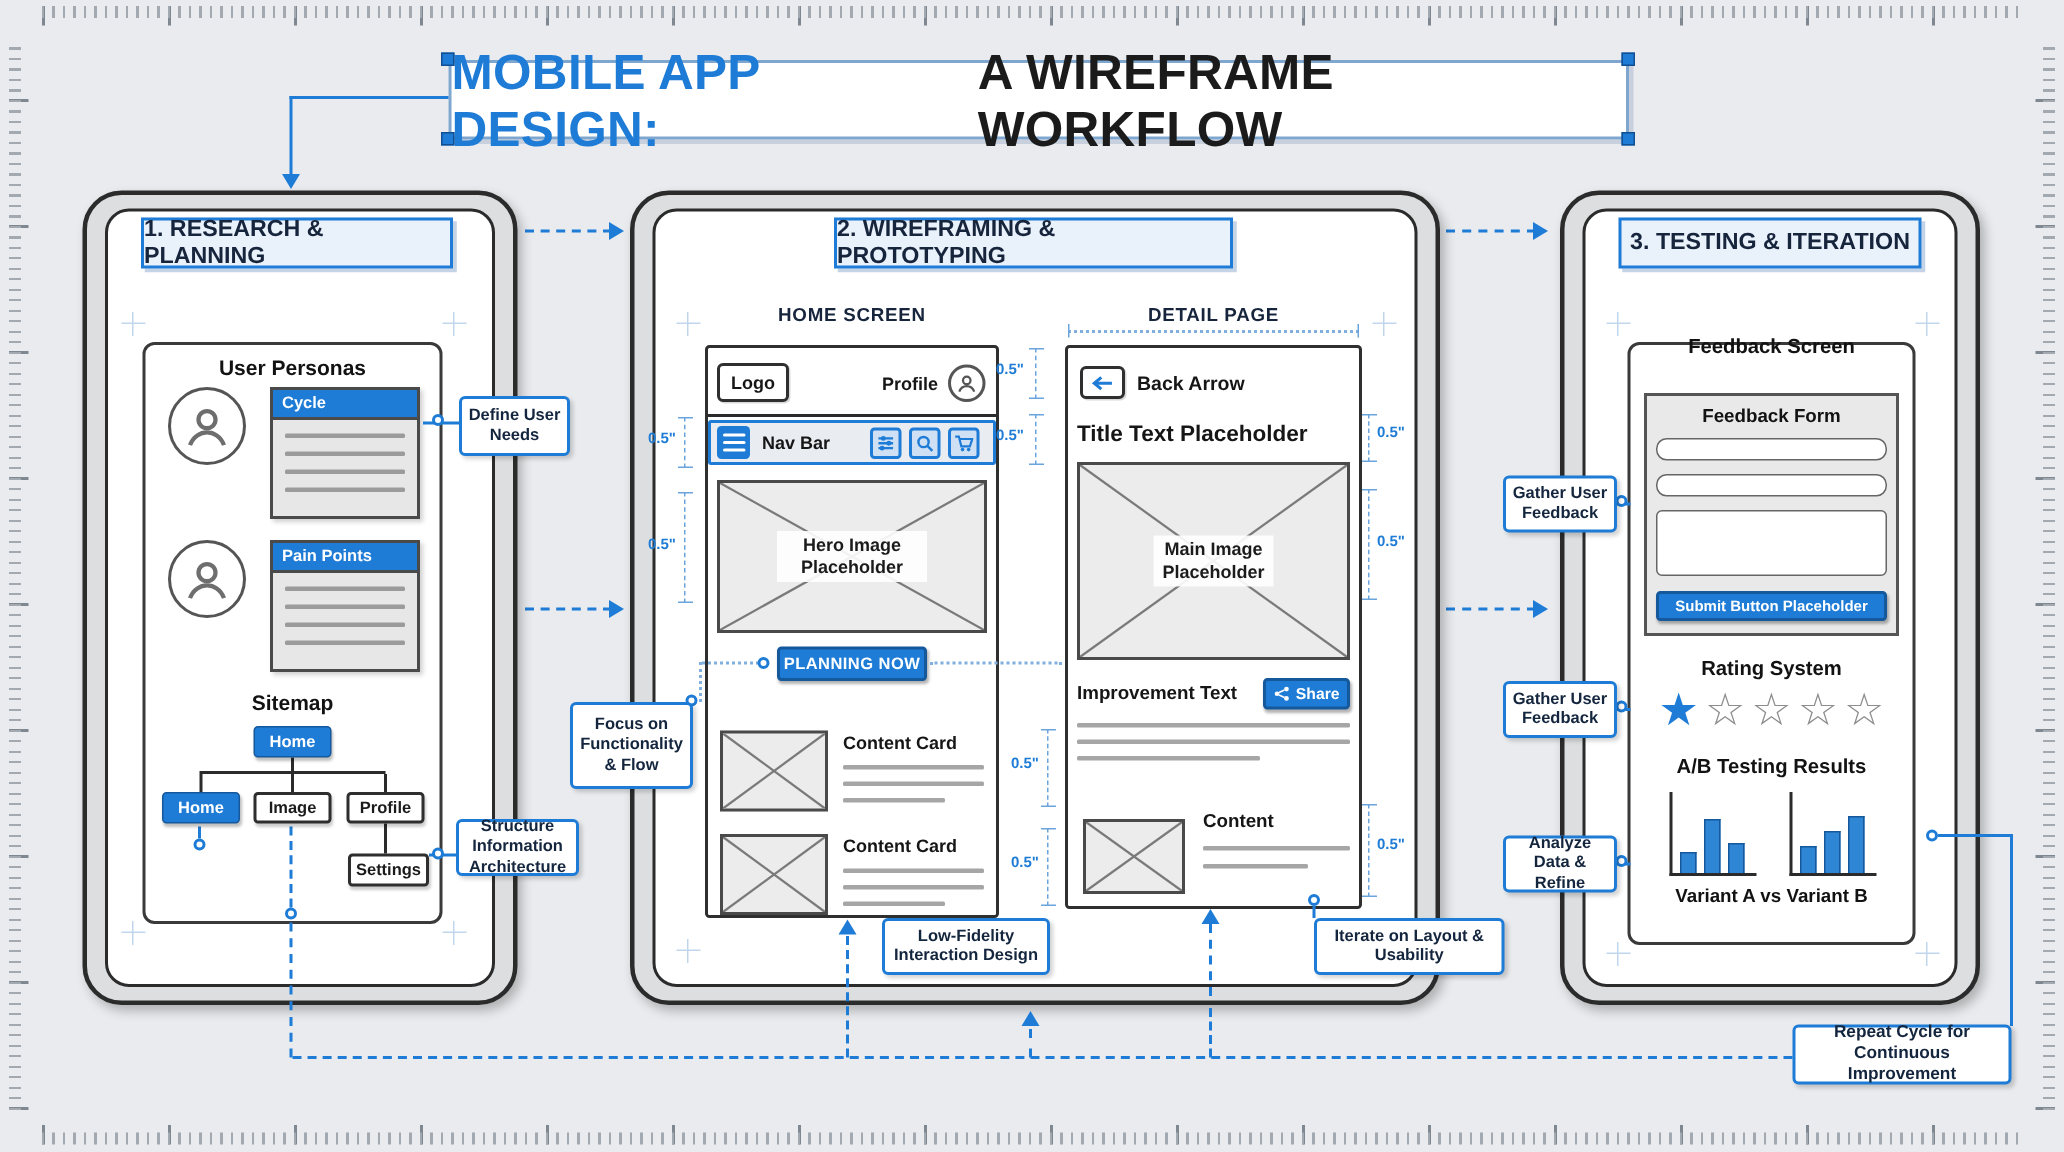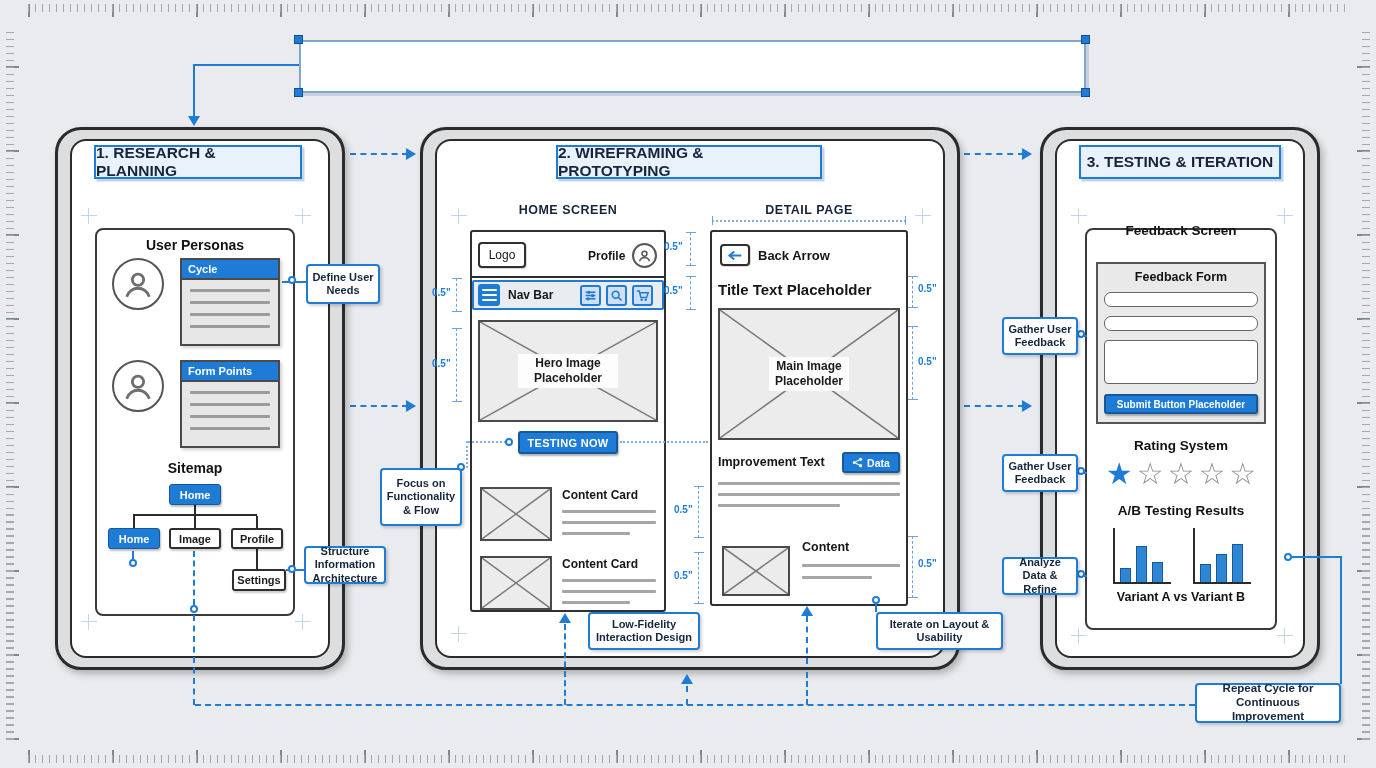--- a/index.html
+++ b/index.html
@@ -70,21 +70,21 @@
   .pcard{position:absolute;border:2px solid #4a4a4a;background:#e7e7e7;box-shadow:2px 2px 3px rgba(0,0,0,.18)}
   .pcard-head{background:#1f7cd6;color:#fff;font-size:11px;font-weight:bold;padding:3px 6px;border-bottom:2px solid #4a4a4a}
   .pcard-line{height:3px;background:#9b9b9b;margin:9px 8px 0;border-radius:1px}
   .sm{position:absolute;font-weight:bold;font-size:11px;display:flex;align-items:center;justify-content:center;border-radius:3px;z-index:4}
   .sm.blue{background:#1e7cd6;color:#fff;border:1.5px solid #15589c;box-shadow:1px 2px 2px rgba(0,0,0,.25)}
   .sm.white{background:#fff;color:#1b1b1b;border:2px solid #2e2e2e;box-shadow:1px 2px 2px rgba(0,0,0,.2)}
 
   
   .wf{position:absolute;background:#fff;border:2px solid #2f2f2f;border-radius:3px}
   .wf-label{position:absolute;font-weight:bold;font-size:12.5px;letter-spacing:.5px;text-align:center;color:#16243c}
-  .box-outline{position:absolute;border:2px solid #2f2f2f;border-radius:4px;background:#fff;display:flex;align-items:center;justify-content:center;font-weight:normal;font-size:12px;box-shadow:1px 1px 0 rgba(0,0,0,.15)}
+  .box-outline{position:absolute;border:2px solid #2f2f2f;border-radius:4px;background:#fff;display:flex;align-items:center;justify-content:center;font-weight:bold;font-size:12px;box-shadow:1px 1px 0 rgba(0,0,0,.15)}
   .navbar{position:absolute;border:2px solid #1e7cd6;background:#e9edf2;border-radius:2px}
   .hamburger{position:absolute;background:#1e7cd6;border-radius:3px;display:flex;flex-direction:column;justify-content:center;gap:3px;padding:4px 3.5px}
   .hamburger i{display:block;height:2.2px;background:#fff;border-radius:1px}
   .nav-ic{position:absolute;width:21px;height:21px;background:#cfe0f5;border:2px solid #1e7cd6;border-radius:3px;display:flex;align-items:center;justify-content:center}
   .nav-ic svg{width:13px;height:13px}
   .xbox{position:absolute;background:#ececec;border:2px solid #4a4a4a;overflow:hidden}
   .xbox svg{position:absolute;inset:0;width:100%;height:100%}
   .ph-label{position:absolute;left:50%;top:50%;transform:translate(-50%,-50%);background:rgba(255,255,255,.9);
     padding:2px 6px;font-weight:bold;font-size:12px;text-align:center;line-height:1.25;color:#1b1b1b;white-space:normal}
   .btn-blue{position:absolute;background:#1e7cd6;border:2px solid #15589c;border-radius:3px;color:#fff;font-weight:bold;
@@ -107,20 +107,22 @@
 <body>
 
 <div>
 
   <div class="ruler-h top"></div>
   <div class="ruler-h bottom"></div>
   <div class="ruler-v left"></div>
   <div class="ruler-v right"></div>
 
   <div class="title-banner">
+    <span class="hl">MOBILE APP DESIGN:</span>
+    <span class="rest">A WIREFRAME WORKFLOW</span>
   </div>
   <div class="handle" style="left:294px;top:35px"></div>
   <div class="handle" style="left:1081px;top:35px"></div>
   <div class="handle" style="left:294px;top:88px"></div>
   <div class="handle" style="left:1081px;top:88px"></div>
   <div class="bline" style="left:193px;top:64px;width:106px;height:2px"></div>
   <div class="bline" style="left:193px;top:64px;width:2px;height:52px"></div>
   <div class="arr down" style="left:188px;top:116px"></div>
 
   <div class="dash-h" style="left:350px;top:153px;width:58px"></div>
@@ -158,21 +160,21 @@
     <div class="pcard-line"></div>
   </div>
 
   <div class="avatar" style="left:112px;top:360px;width:52px;height:52px">
     <svg width="34" height="34" viewBox="0 0 24 24">
         <circle cx="12" cy="9" r="4" fill="none" stroke="#6e6e6e" stroke-width="2"></circle>
         <path d="M4 21c1.5-4.2 5-6 8-6s6.5 1.8 8 6" fill="none" stroke="#6e6e6e" stroke-width="2"></path>
       </svg>
   </div>
   <div class="pcard" style="left:180px;top:360px;width:100px;height:88px">
-    <div class="pcard-head">Form Points</div>
+    <div class="pcard-head">Pain Points</div>
     <div class="pcard-line"></div>
     <div class="pcard-line"></div>
     <div class="pcard-line"></div>
     <div class="pcard-line"></div>
   </div>
 
   <div class="h-sec" style="left:95px;top:460px;width:200px;font-size:14px">Sitemap</div>
   <div class="sm blue" style="left:169px;top:484px;width:52px;height:21px">Home</div>
   <div class="sline" style="left:194px;top:505px;width:2px;height:10px"></div>
   <div class="sline" style="left:133px;top:514px;width:124px;height:2px"></div>
@@ -256,21 +258,21 @@
   </div>
 
   <div class="xbox" style="left:478px;top:320px;width:180px;height:102px">
     <svg viewBox="0 0 100 100" preserveAspectRatio="none">
         <line x1="0" y1="0" x2="100" y2="100" stroke="#7a7a7a" stroke-width="1.5" vector-effect="non-scaling-stroke"></line>
         <line x1="100" y1="0" x2="0" y2="100" stroke="#7a7a7a" stroke-width="1.5" vector-effect="non-scaling-stroke"></line>
       </svg>
     <div class="ph-label" style="width:100px">Hero Image Placeholder</div>
   </div>
 
-  <div class="btn-blue" style="left:518px;top:431px;width:100px;height:23px;font-size:11px;letter-spacing:.3px">TESTING NOW</div>
+  <div class="btn-blue" style="left:518px;top:431px;width:100px;height:23px;font-size:11px;letter-spacing:.3px">PLANNING NOW</div>
 
   <div class="xbox" style="left:480px;top:487px;width:72px;height:54px">
     <svg viewBox="0 0 100 100" preserveAspectRatio="none">
         <line x1="0" y1="0" x2="100" y2="100" stroke="#7a7a7a" stroke-width="1.5" vector-effect="non-scaling-stroke"></line>
         <line x1="100" y1="0" x2="0" y2="100" stroke="#7a7a7a" stroke-width="1.5" vector-effect="non-scaling-stroke"></line>
       </svg>
   </div>
   <div class="txt" style="left:562px;top:488px;font-size:12px">Content Card</div>
   <div class="gline" style="left:562px;top:510px;width:94px"></div>
   <div class="gline" style="left:562px;top:521px;width:94px"></div>
@@ -307,21 +309,21 @@
 
   <div class="txt" style="left:718px;top:455px;font-size:12.5px">Improvement Text</div>
   <div class="btn-blue" style="left:842px;top:452px;width:58px;height:21px;font-size:10.5px">
     <svg width="11" height="11" viewBox="0 0 14 14">
         <circle cx="11" cy="3" r="2" fill="#fff"></circle>
         <circle cx="3" cy="7" r="2" fill="#fff"></circle>
         <circle cx="11" cy="11" r="2" fill="#fff"></circle>
         <line x1="4.7" y1="6" x2="9.3" y2="3.8" stroke="#fff" stroke-width="1.4"></line>
         <line x1="4.7" y1="8" x2="9.3" y2="10.2" stroke="#fff" stroke-width="1.4"></line>
       </svg>
-    <span>Data</span>
+    <span>Share</span>
   </div>
   <div class="gline" style="left:718px;top:482px;width:182px"></div>
   <div class="gline" style="left:718px;top:493px;width:182px"></div>
   <div class="gline" style="left:718px;top:504px;width:122px"></div>
 
   <div class="xbox" style="left:722px;top:546px;width:68px;height:50px">
     <svg viewBox="0 0 100 100" preserveAspectRatio="none">
         <line x1="0" y1="0" x2="100" y2="100" stroke="#7a7a7a" stroke-width="1.5" vector-effect="non-scaling-stroke"></line>
         <line x1="100" y1="0" x2="0" y2="100" stroke="#7a7a7a" stroke-width="1.5" vector-effect="non-scaling-stroke"></line>
       </svg>

